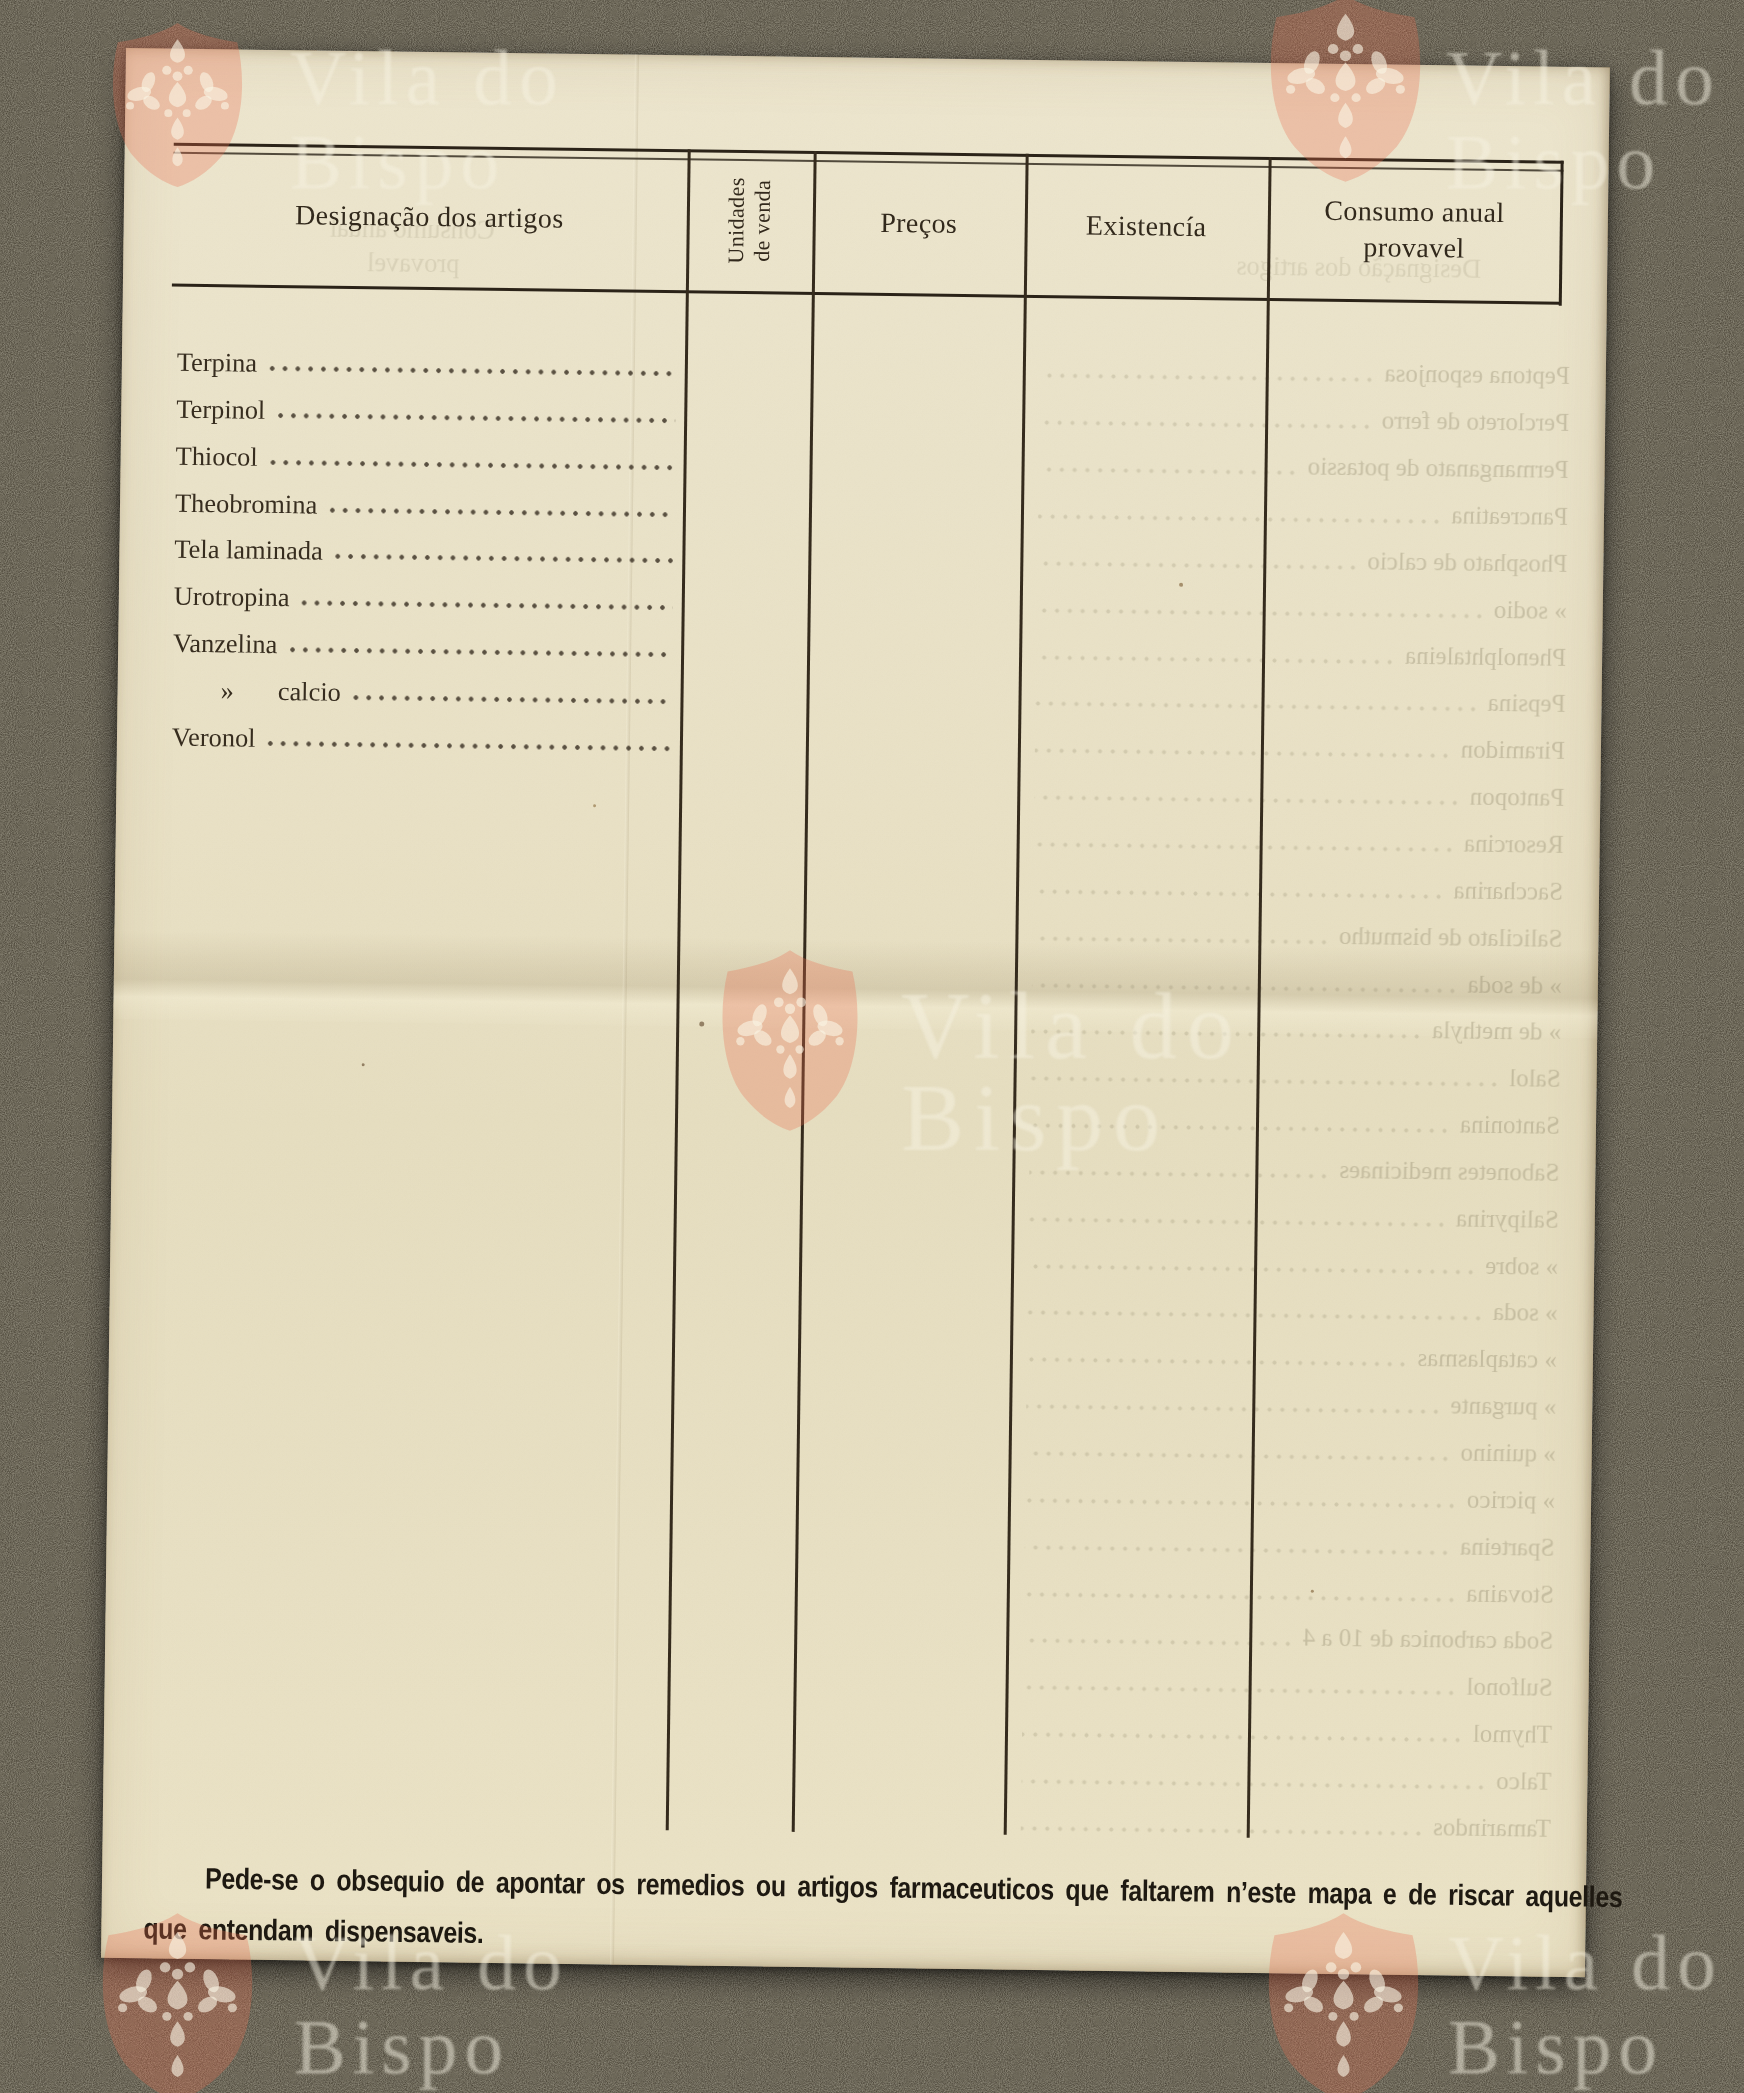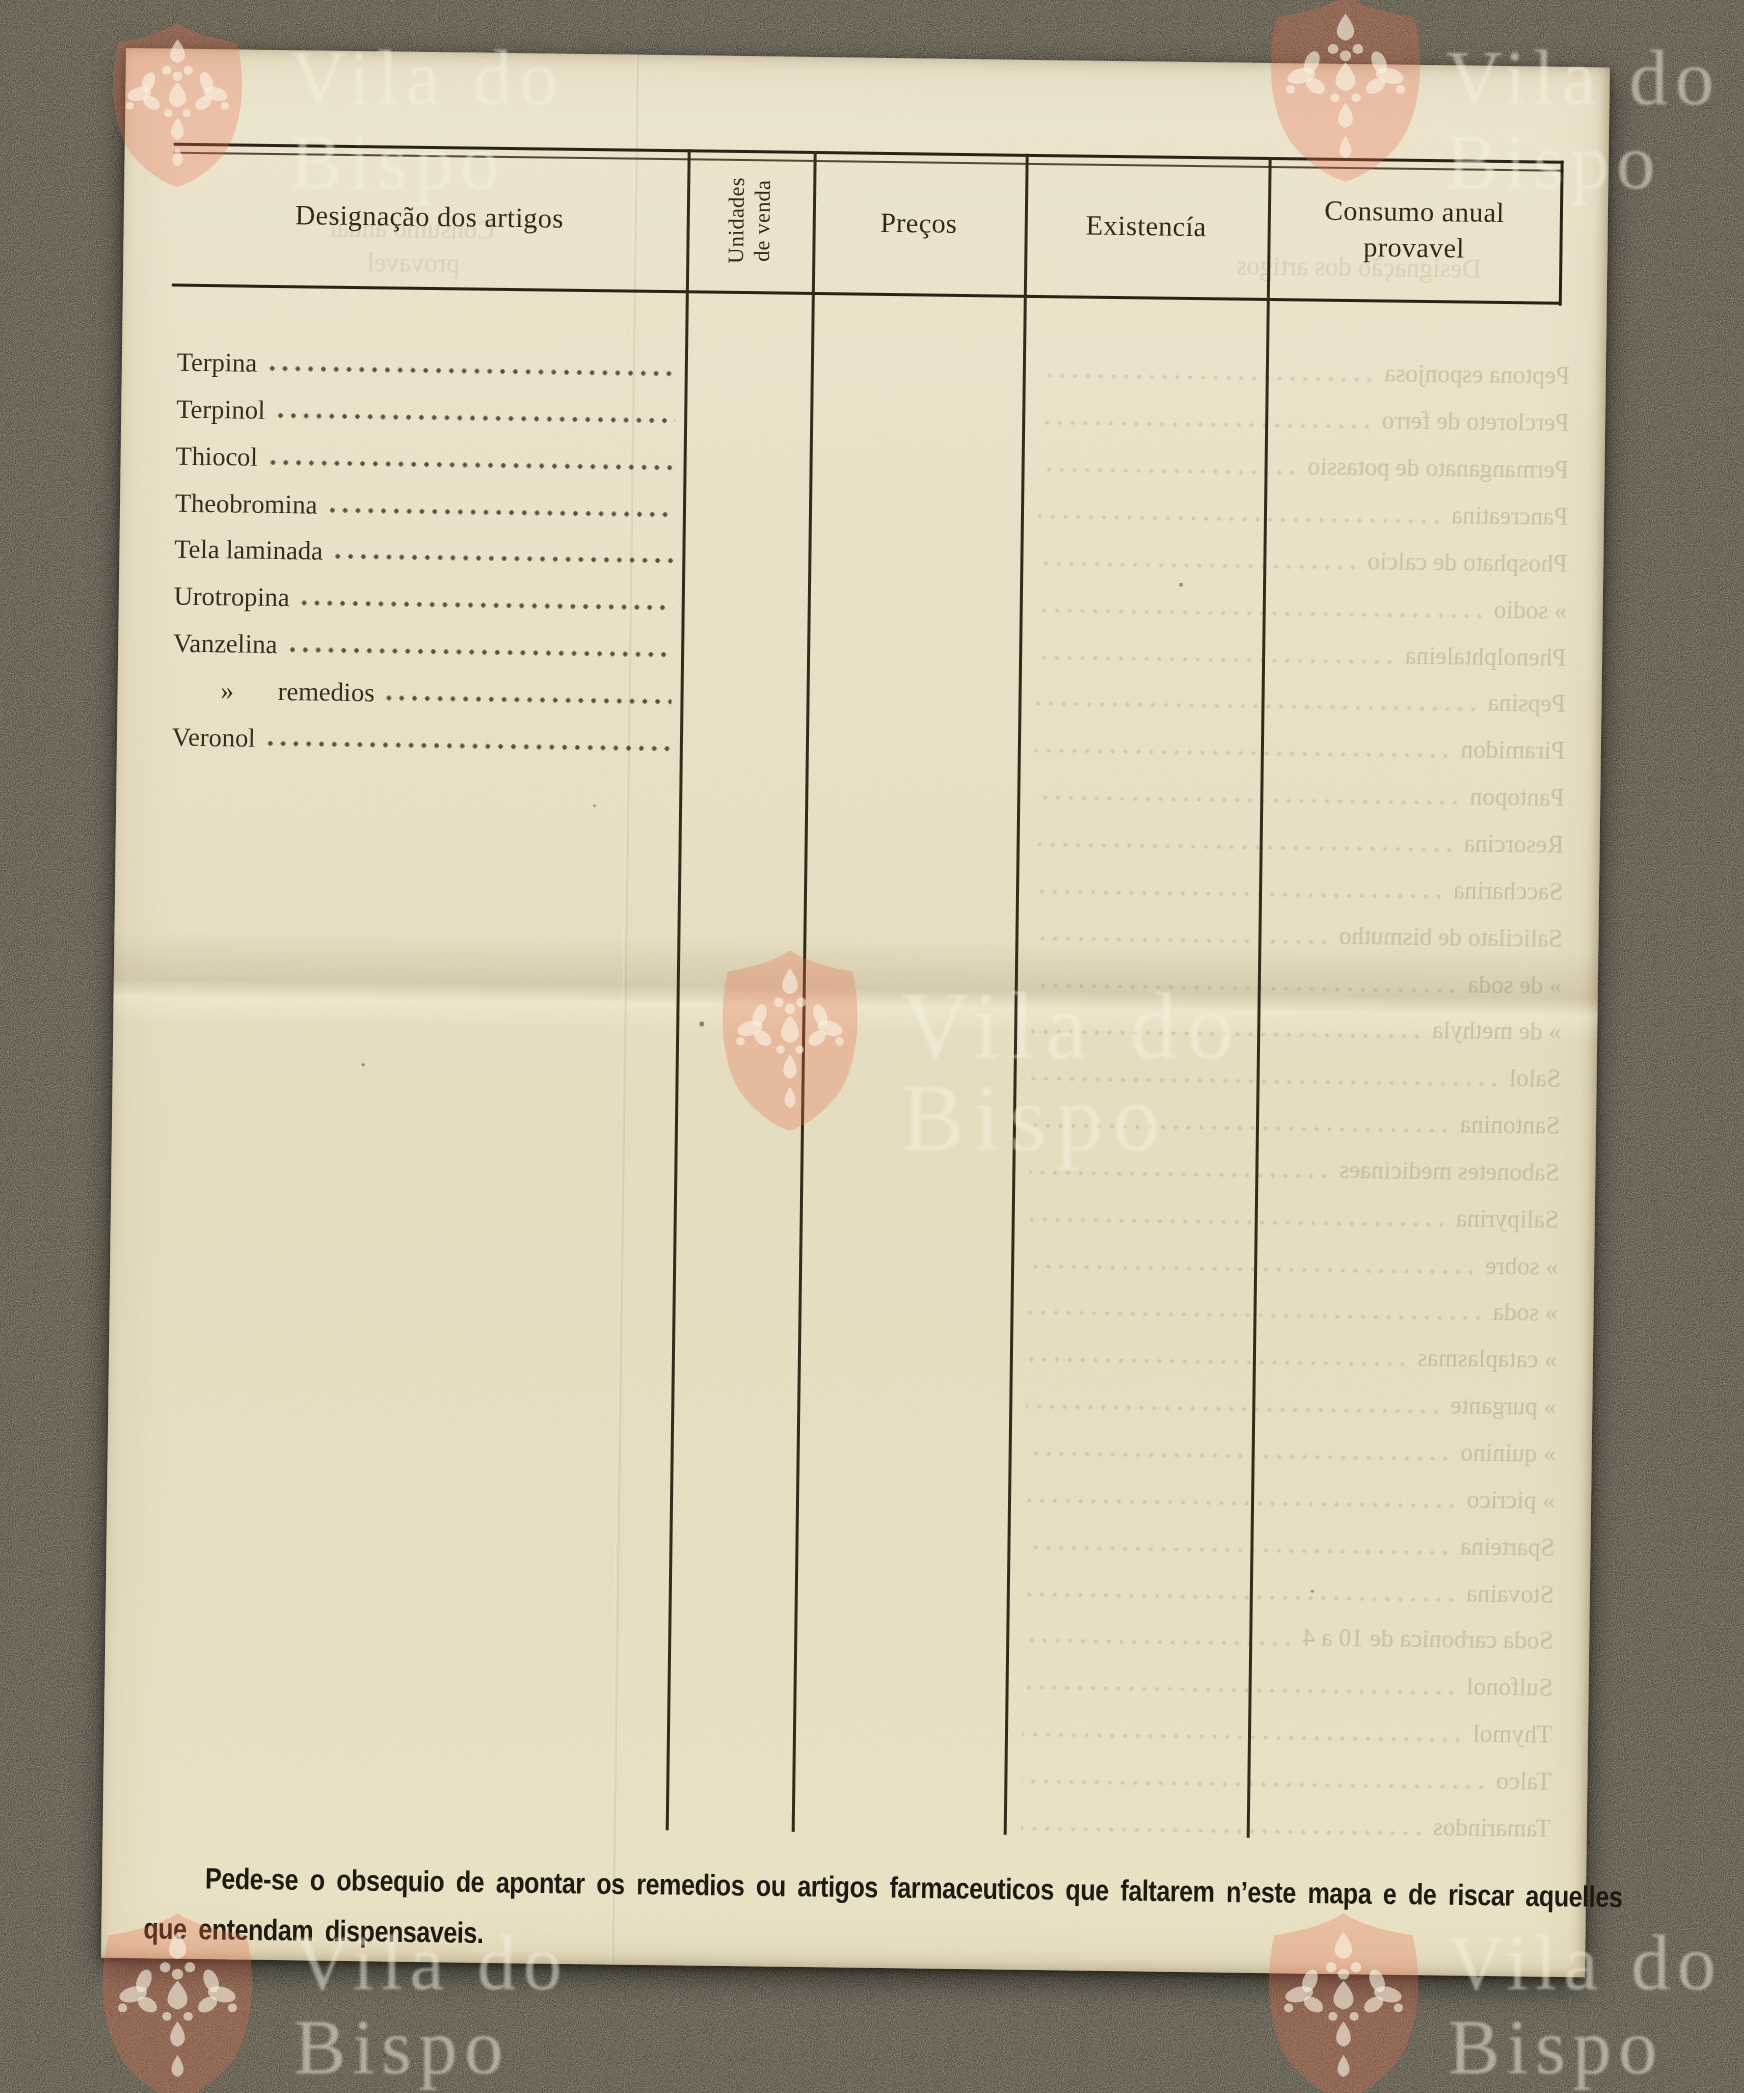--- a/index.html
+++ b/index.html
@@ -320,21 +320,21 @@
         <div class="row" style="top: 527px;">
           <span>Urotropina</span>
           <div class="leader"></div>
         </div>
         <div class="row" style="top: 574px;">
           <span>Vanzelina</span>
           <div class="leader"></div>
         </div>
         <div class="row" style="top: 621px;">
           <span class="pfx">»</span>
-          <span>remedios</span>
+          <span>calcio</span>
           <div class="leader"></div>
         </div>
         <div class="row" style="top: 668px;">
           <span>Veronol</span>
           <div class="leader"></div>
         </div>
       </div>
 
     <div class="footnote">
       <div class="l1">Pede-se o obsequio de apontar os remedios ou artigos farmaceuticos que faltarem n’este mapa e de riscar aquelles</div>

